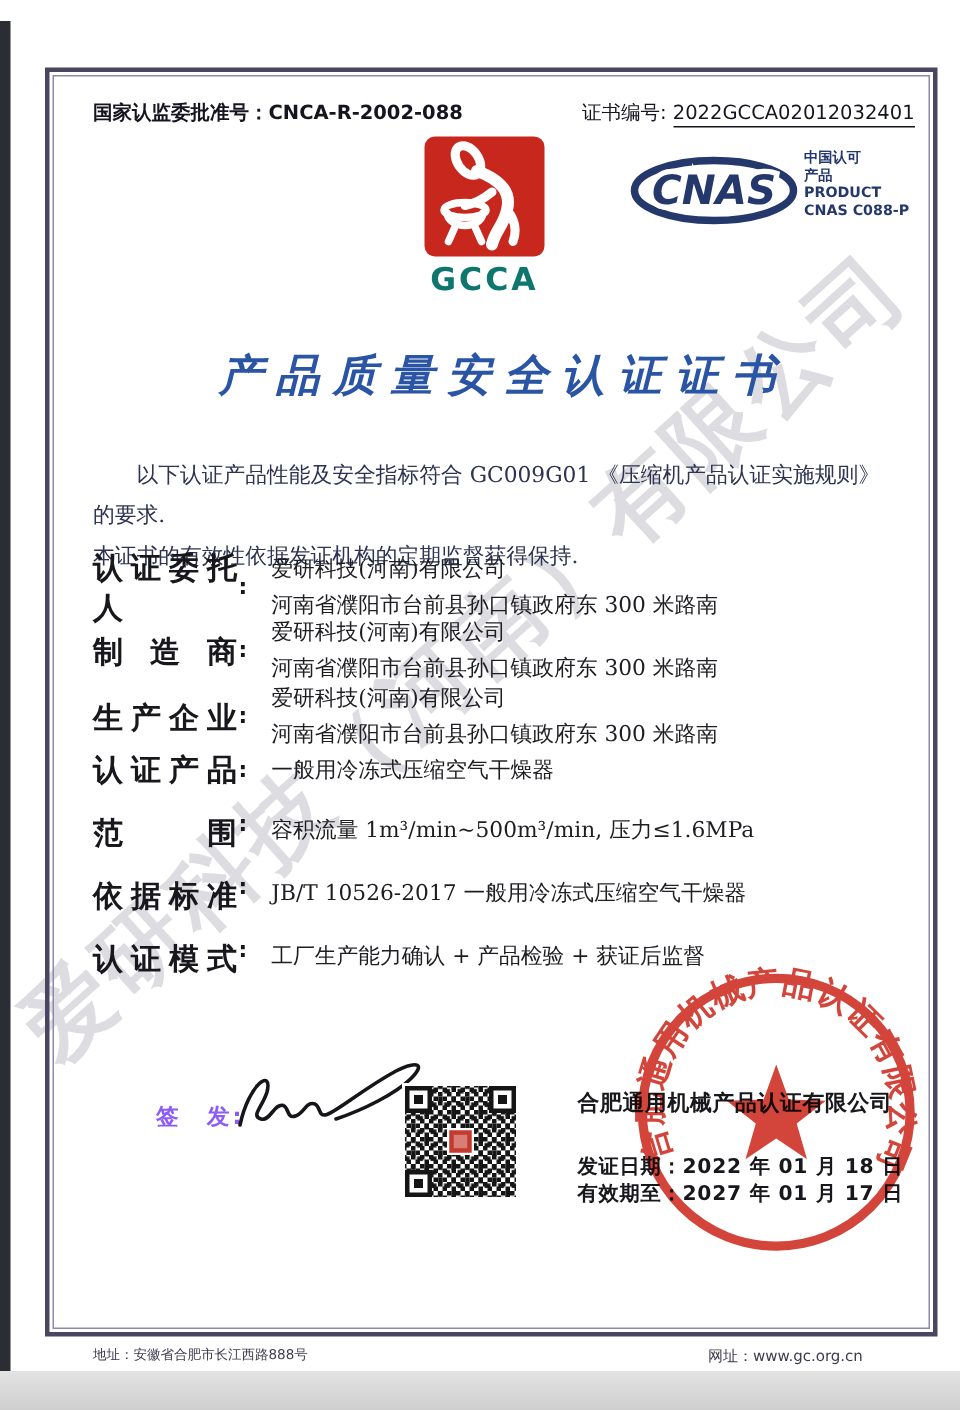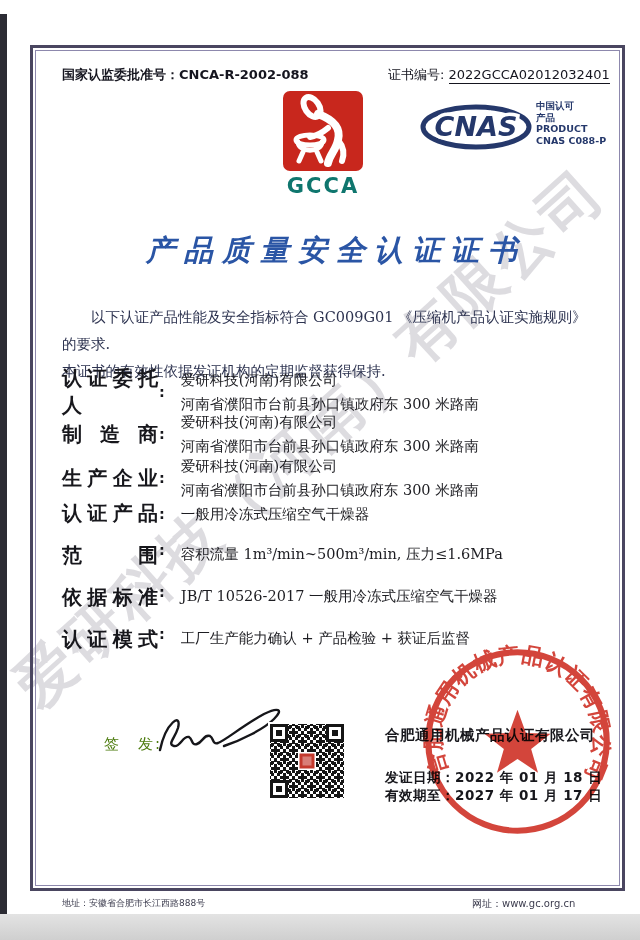--- a/index.html
+++ b/index.html
@@ -42,21 +42,21 @@
   .fields{position:absolute;left:62px;top:0;width:540px;}
   .frow{position:absolute;display:flex;}
   .frow .lab{display:inline-block;width:96px;font-weight:bold;font-size:20px;color:#17171c;
     text-align:justify;text-align-last:justify;}
   .frow .colon{font-weight:bold;font-size:14.5px;color:#17171c;margin-left:1px;}
   .frow .val{margin-left:16px;font-family:"DejaVu Serif",serif;font-size:14.5px;color:#1d1d22;line-height:24px;}
   .frow.twoline{align-items:center;}
   .r1{top:365px;} .r2{top:410px;} .r3{top:454px;} .r4{top:500px;align-items:center;}
   .r5{top:542px;} .r6{top:584px;} .r7{top:626px;}
 
-  .signlab{position:absolute;left:104px;top:735px;font-size:15px;font-weight:normal;color:#4d7c0f;letter-spacing:2px;}
+  .signlab{position:absolute;left:104px;top:735px;font-size:15px;font-weight:bold;color:#8b5cf6;letter-spacing:2px;}
   .signature{position:absolute;left:150px;top:700px;}
 
   .qr{position:absolute;left:268px;top:722px;}
 
   .issuer{position:absolute;left:385px;top:726px;width:220px;color:#17171c;}
   .issuer .co{font-size:14.5px;font-weight:bold;letter-spacing:0.5px;}
   .issuer .dt{font-size:13.5px;font-weight:600;margin-top:0;letter-spacing:0.5px;}
   .issuer .dt.first{margin-top:24px;}
 
   .stamp{position:absolute;left:420px;top:642px;z-index:4;opacity:0.88;

